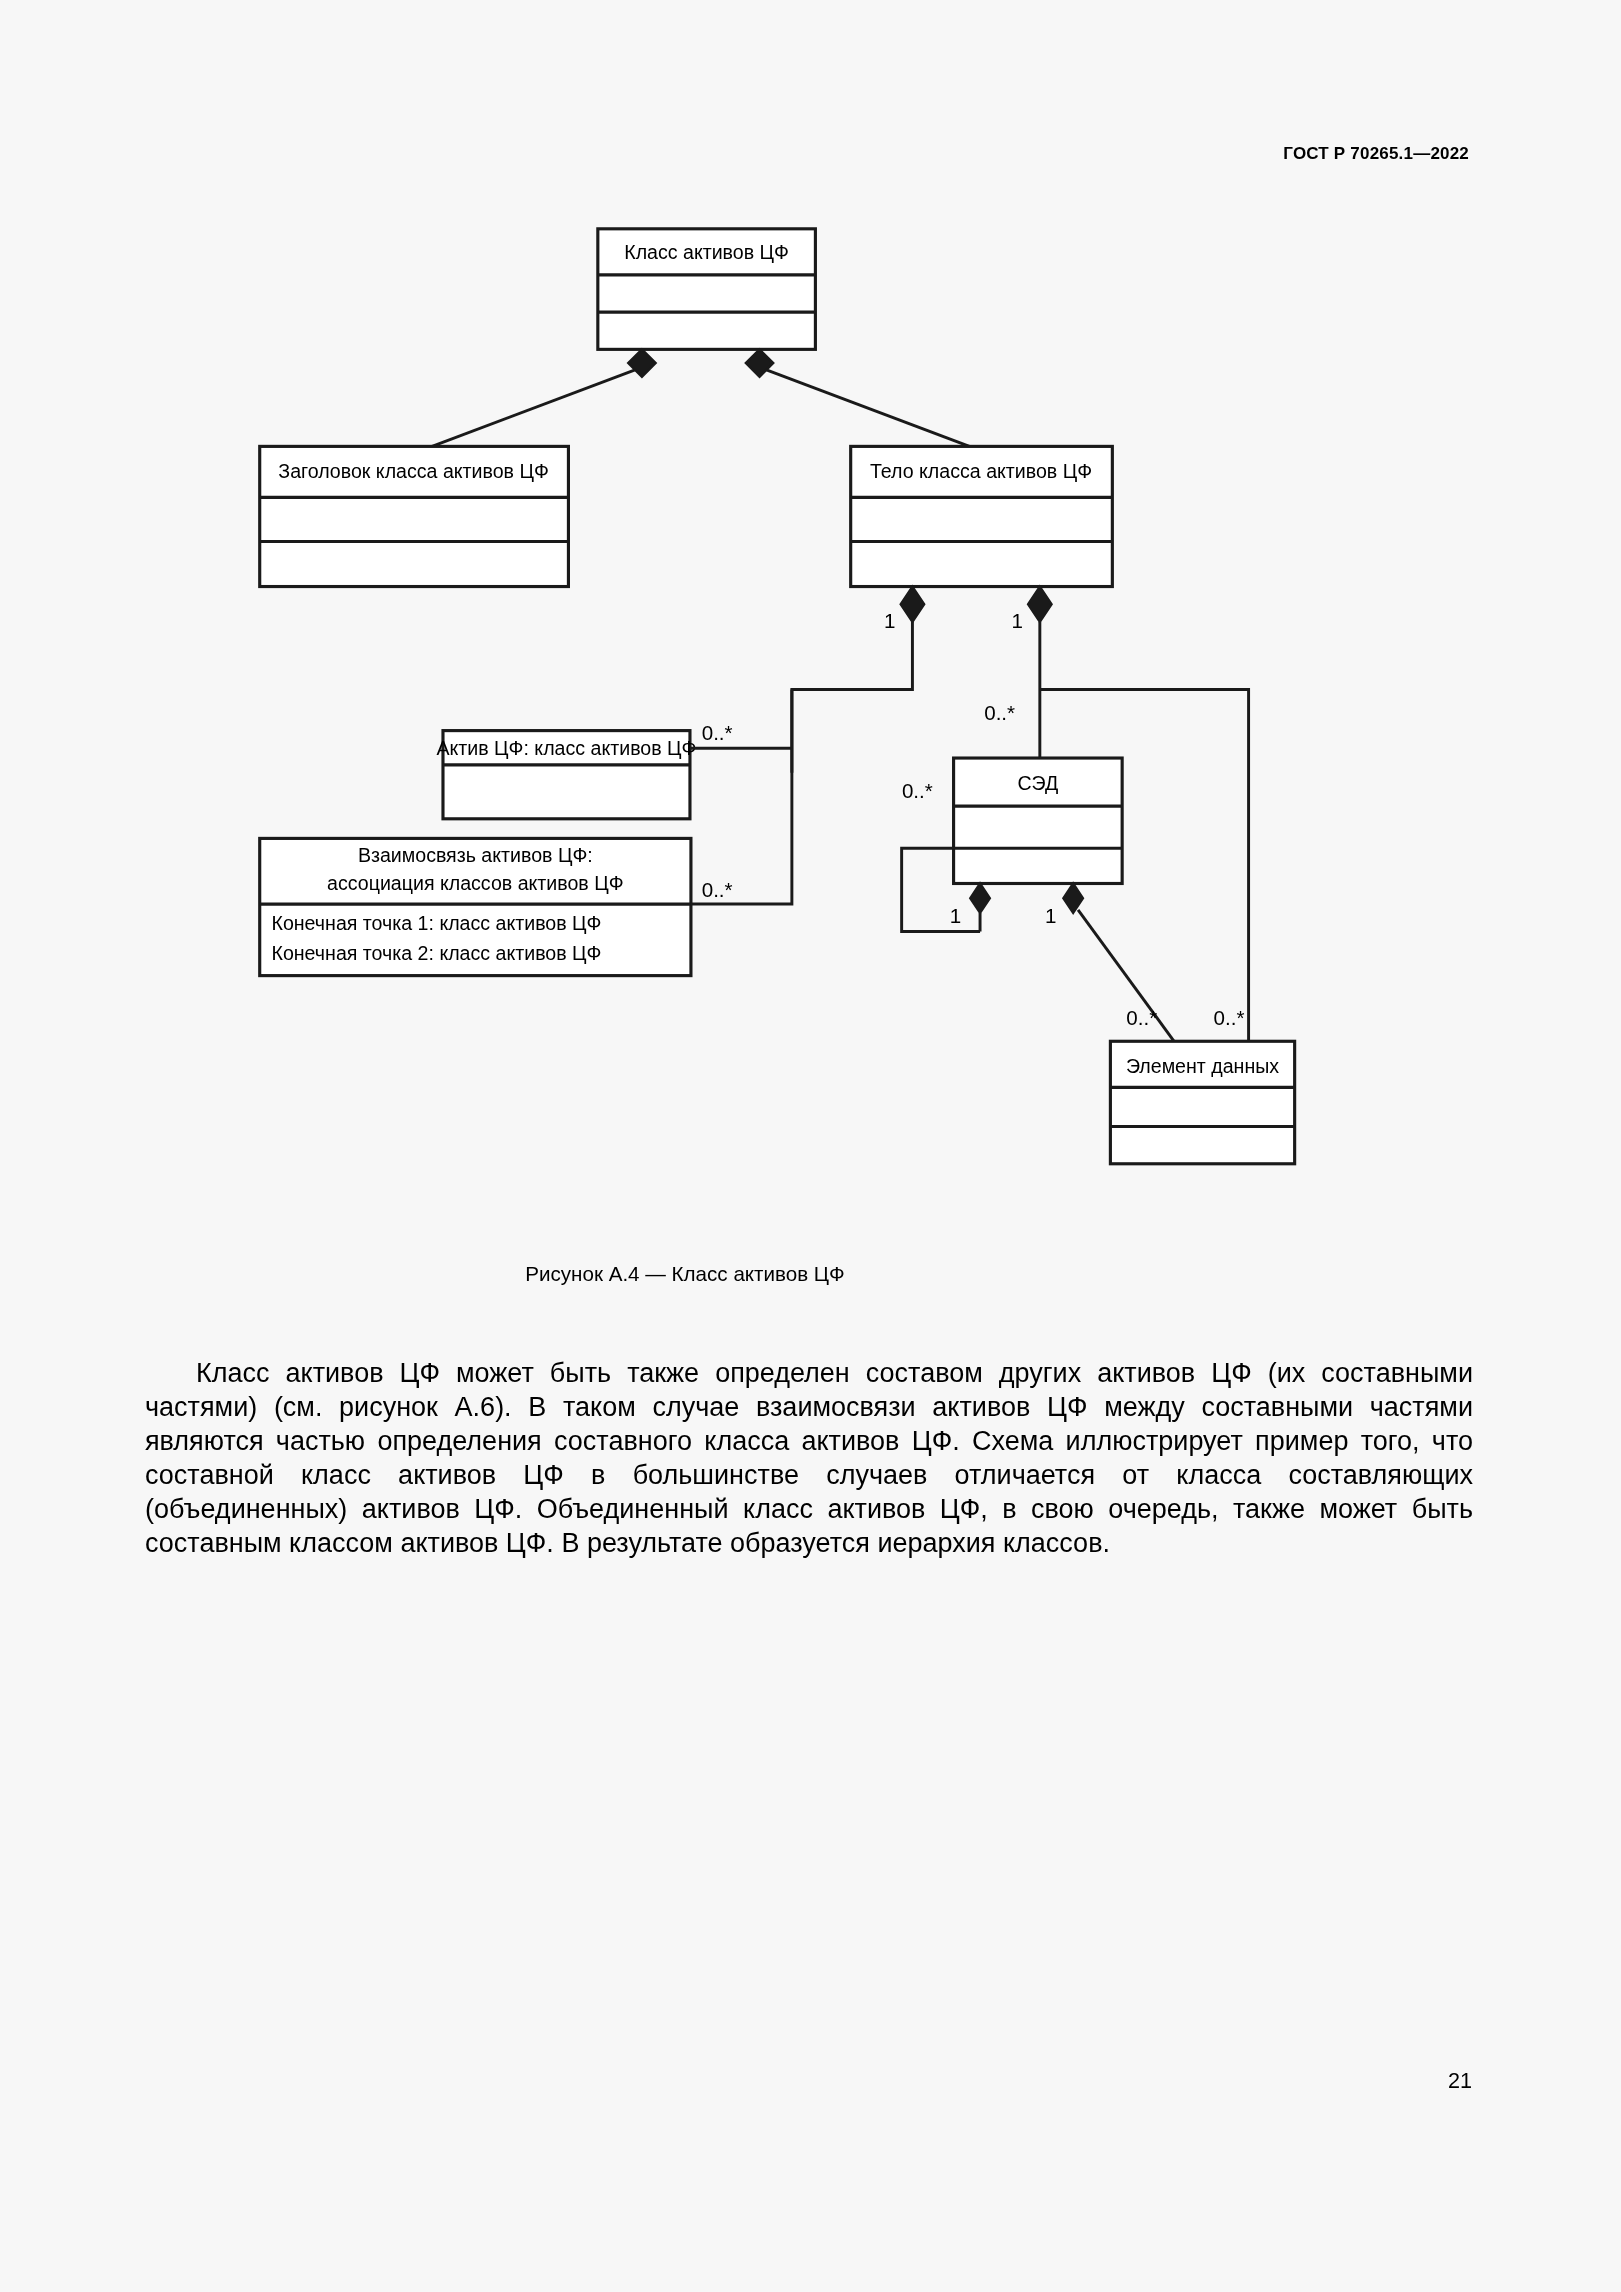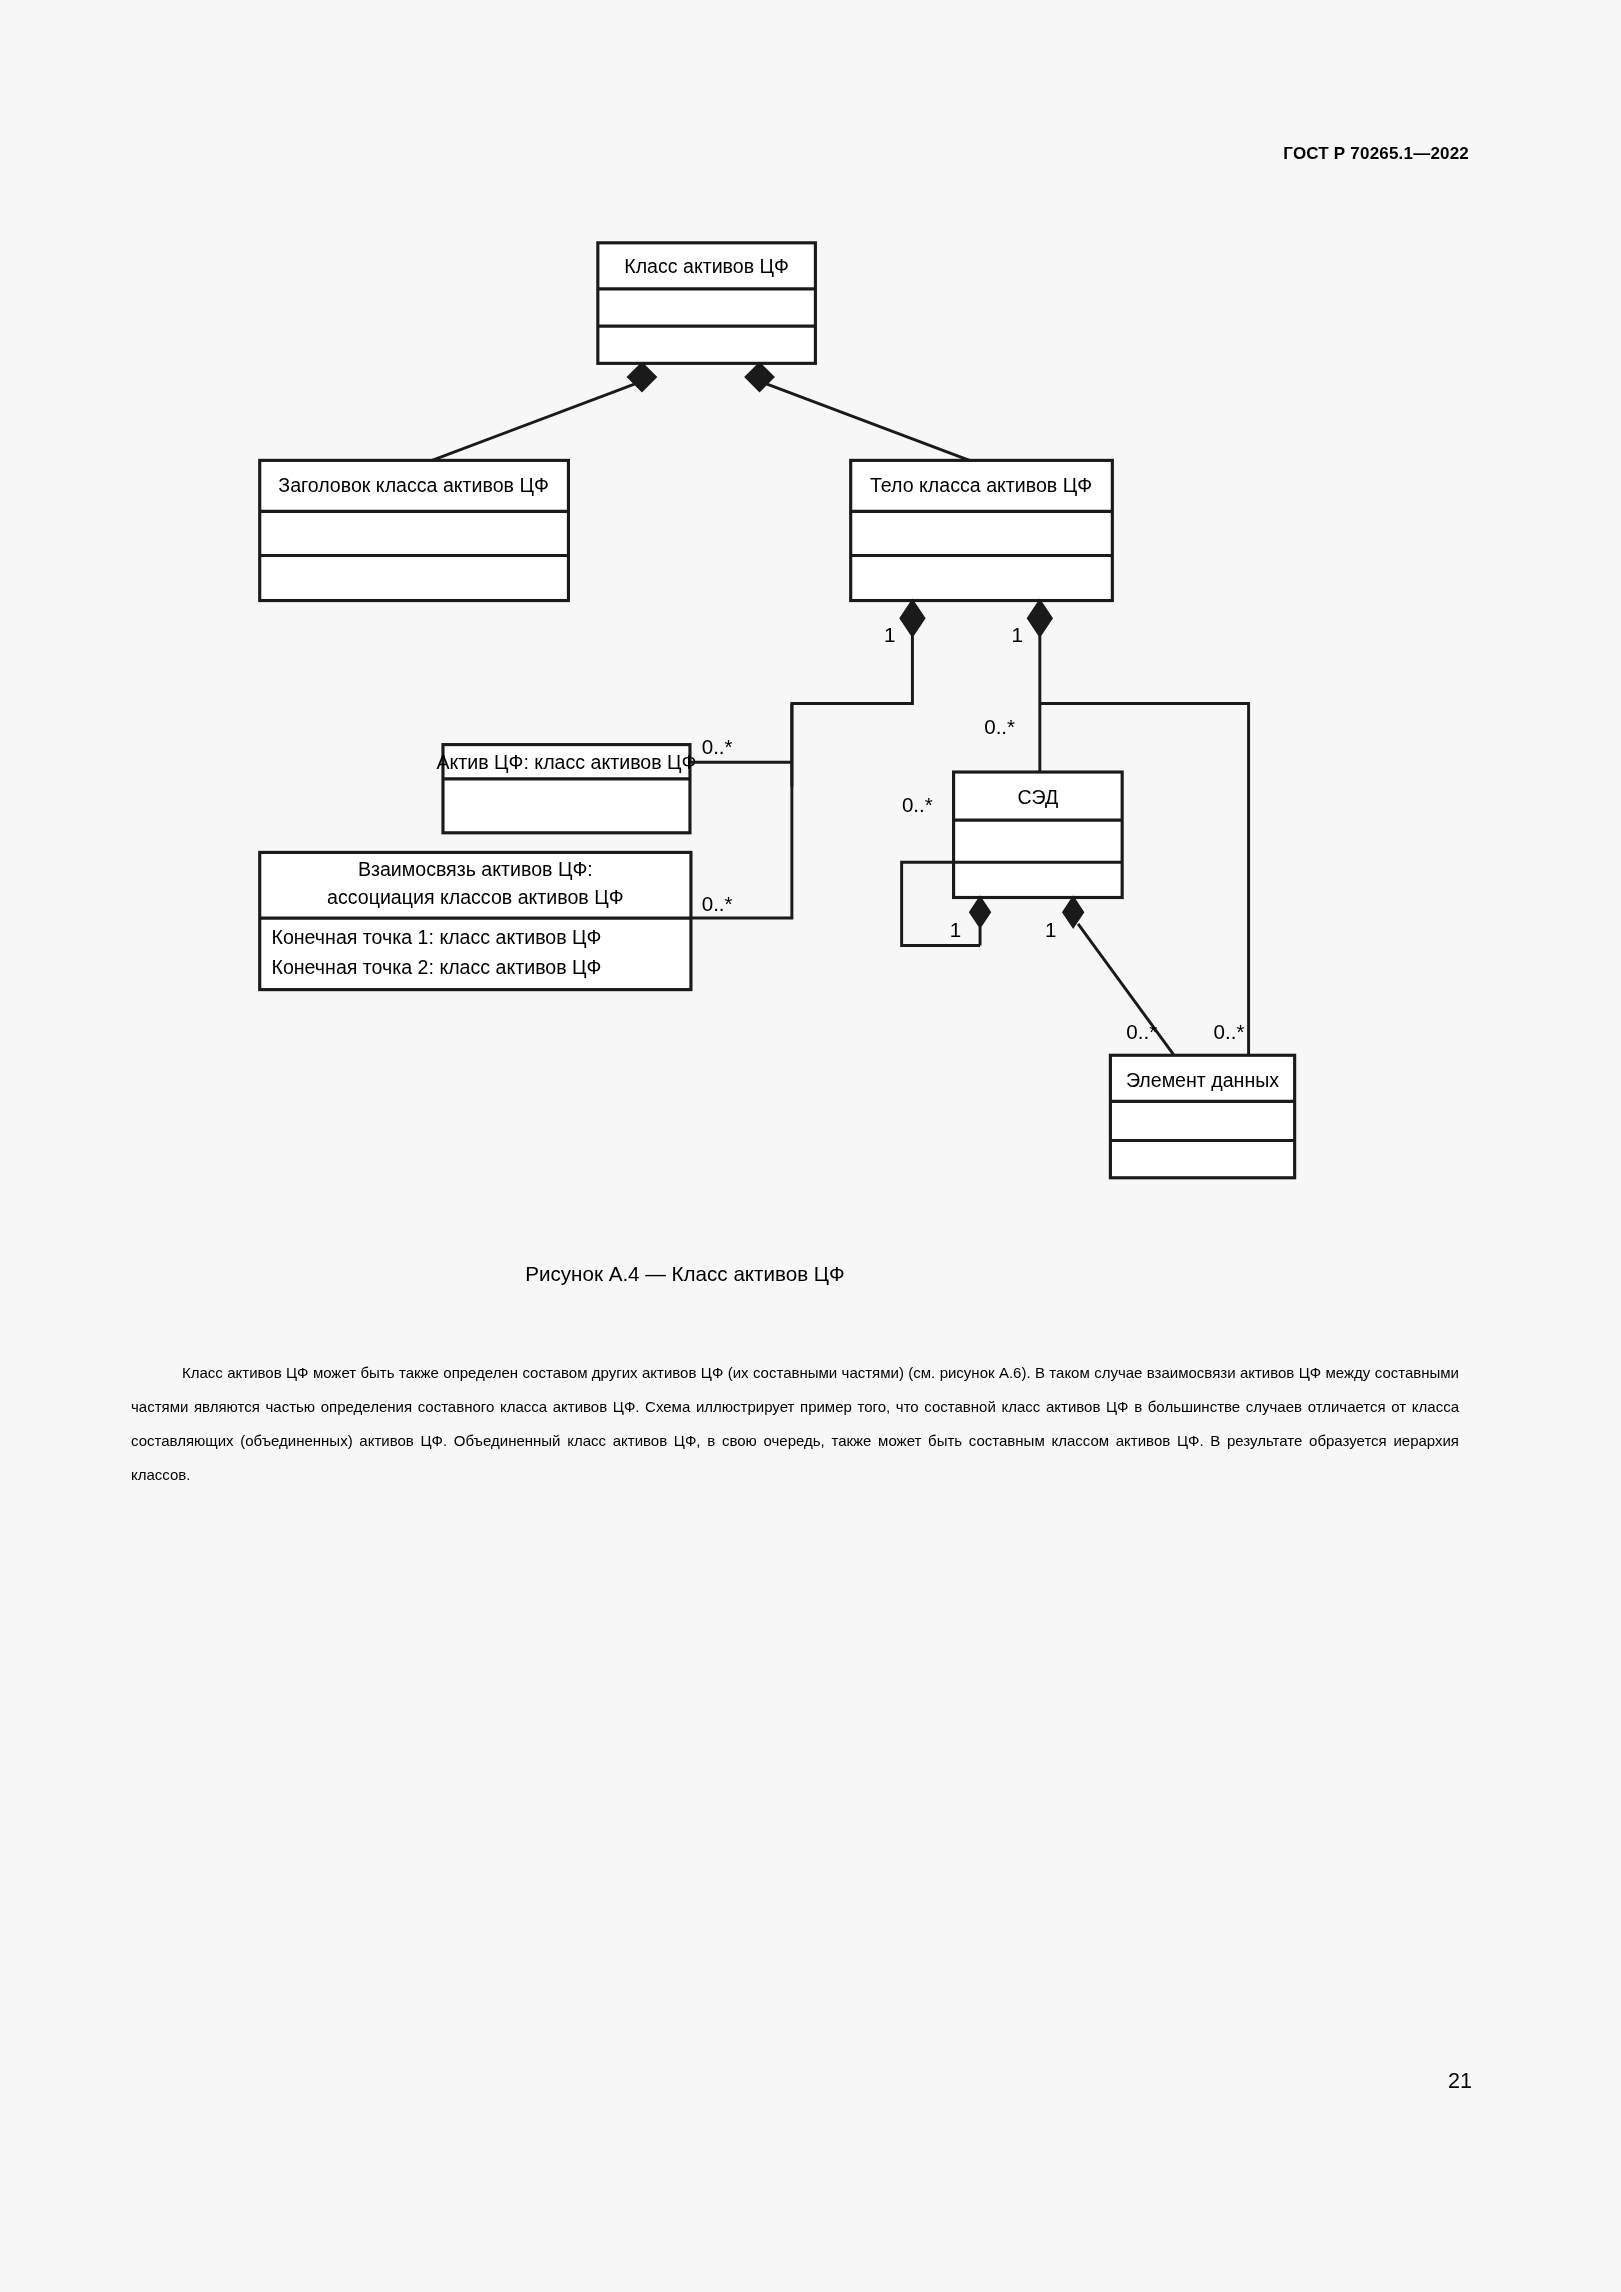--- a/index.html
+++ b/index.html
@@ -27,21 +27,21 @@
     right: 152px;
     font-size: 17px;
     font-weight: bold;
     letter-spacing: 0.2px;
     white-space: nowrap;
   }
 
   
   .diagram {
     position: absolute;
-    top: 220px;
+    top: 206px;
     left: 0;
     width: 1405px;
     height: 1010px;
   }
   .diagram svg {
     display: block;
   }
 
   
   .figure-caption {
@@ -50,23 +50,23 @@
     left: 0;
     width: 1370px;
     text-align: center;
     font-size: 20.6px;
   }
 
   
   .body-text {
     position: absolute;
     top: 1356px;
-    left: 131px;
+    left: 145px;
     width: 1328px;
-    font-size: 15px;
+    font-size: 27px;
     line-height: 34px;
     text-align: justify;
     text-indent: 51px;
     hyphens: none;
   }
 
   
   .page-number {
     position: absolute;
     top: 2068px;

